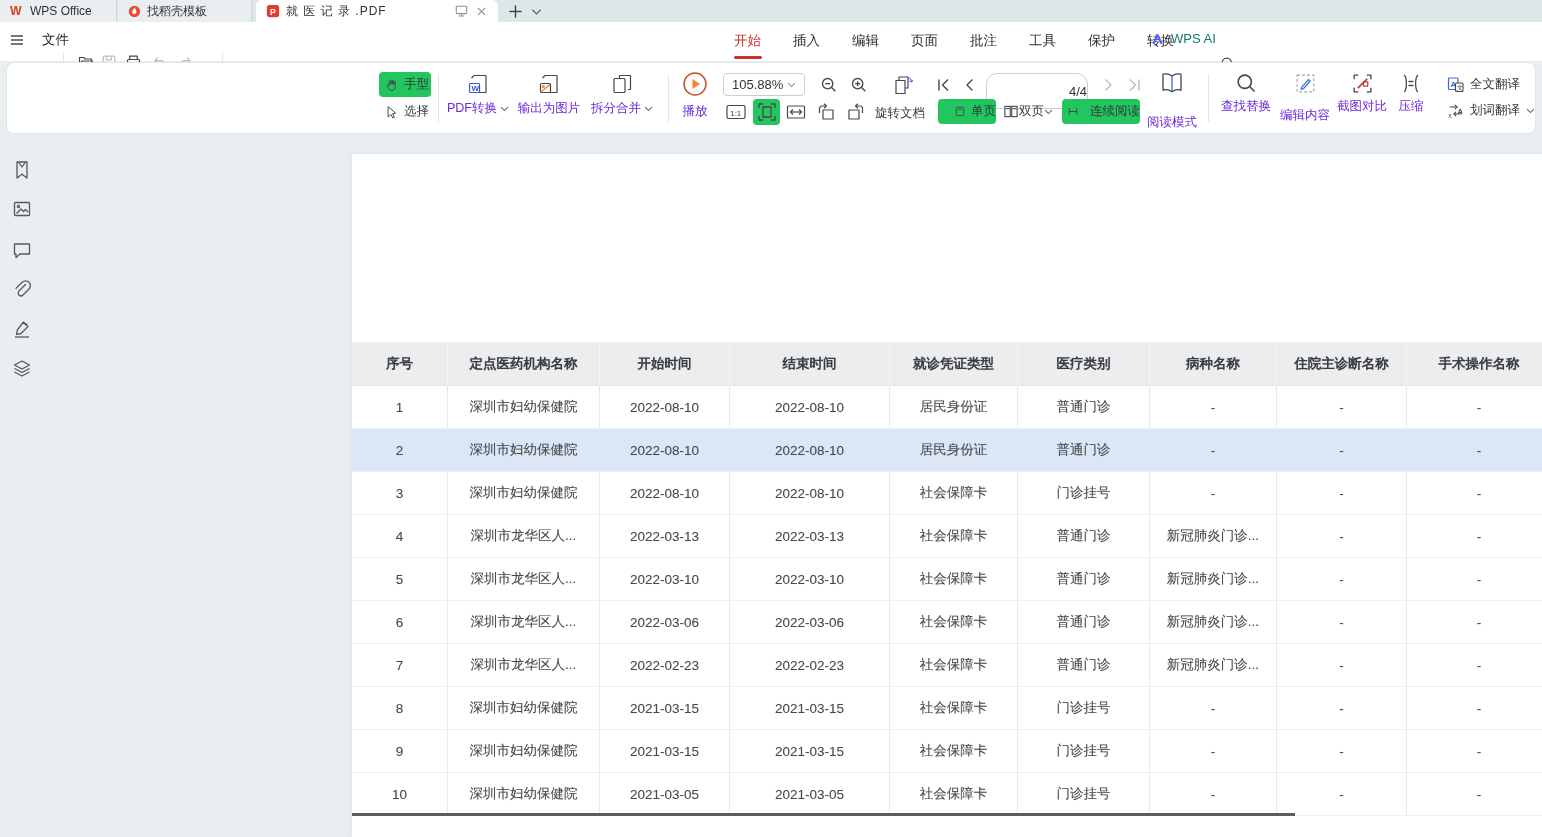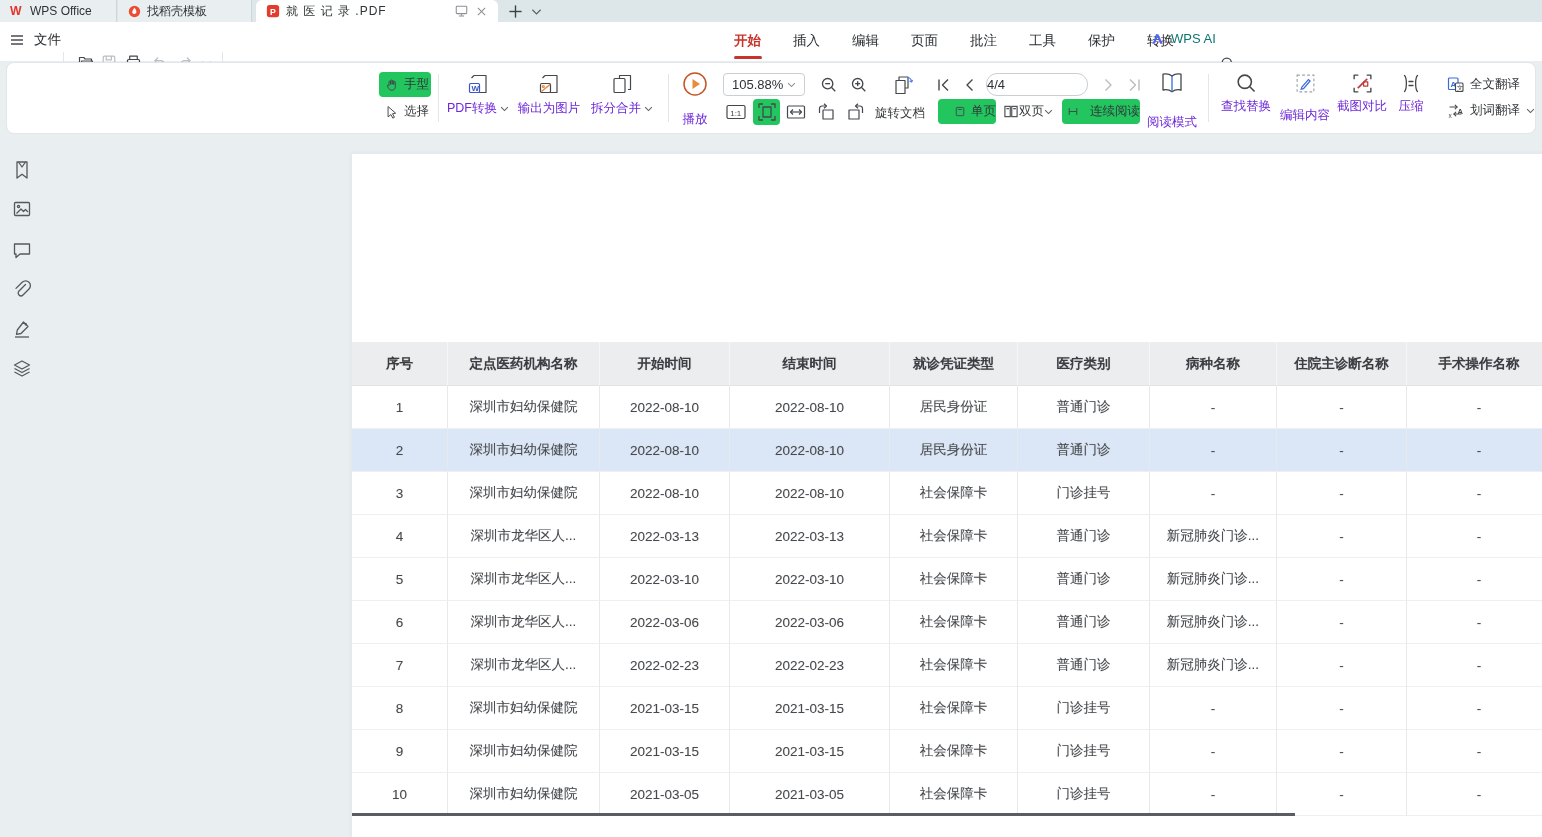--- a/index.html
+++ b/index.html
@@ -16,21 +16,21 @@
   
   .tabbar{left:0;top:0;width:1542px;height:22px;background:#dde7ea}
   .wtab{height:22px;display:flex;align-items:center;gap:6px;padding:0 10px;box-sizing:border-box;
         font-size:12px;color:#2f3336;border-right:1px solid #cdd7db;background:rgba(255,255,255,.35)}
   .wtab.doc{background:#ffffff;border-right:none;border-radius:6px 6px 0 0;justify-content:flex-start}
   .doc-title{letter-spacing:1px;white-space:nowrap}
 
   
   .menubar{left:0;top:22px;width:1542px;height:39px;background:#ffffff}
   .mtab{font-size:13.5px;color:#2a2d30;cursor:default;position:relative;padding:2px 1px}
-  .mtab.active{color:#c8332b;font-weight:700}
+  .mtab.active{color:#c8332b;font-weight:400}
   .mtab.active .munderline{position:absolute;left:50%;transform:translateX(-50%);bottom:-7px;width:28px;height:3px;border-radius:2px;background:#c8332b}
   .vdiv{width:1px;background:#e3e7e9}
 
   
   .toolbar{left:6px;top:62px;width:1530px;height:72px;background:#fff;border:1px solid #e2e6e8;border-radius:8px;box-sizing:border-box}
   .tool-lbl{font-size:12.5px;color:#33373a;white-space:nowrap}
   .bigbtn-lbl{font-size:12.5px;color:#6d28d9;white-space:nowrap;text-align:center}
   .activebg{background:#22c55e;border-radius:4px}
   .pillbox{border:1px solid #c9cfd3;border-radius:4px;background:#fff;box-sizing:border-box}
 
@@ -86,21 +86,21 @@
   <svg class="abs" style="left:508px;top:4px" width="15" height="15" viewBox="0 0 16 16" stroke="#3c4043" stroke-width="1.5">
       <line x1="8" y1="1.5" x2="8" y2="14.5"></line>
       <line x1="1.5" y1="8" x2="14.5" y2="8"></line>
     </svg>
   <svg class="abs" style="left:531px;top:8px" width="11" height="8" viewBox="0 0 12 8" fill="none" stroke="#5c6165" stroke-width="1.3">
       <polyline points="1.5,1.5 6,6 10.5,1.5"></polyline>
     </svg>
 </div>
 
 <div class="menubar abs">
-  <div class="flex abs" style="left:10px;top:9px;gap:10px">
+  <div class="flex abs" style="left:10px;top:9px;gap:18px">
     <svg width="14" height="12" viewBox="0 0 14 12" stroke="#3c4043" stroke-width="1.4">
         <line x1="1" y1="2" x2="13" y2="2"></line>
         <line x1="1" y1="6" x2="13" y2="6"></line>
         <line x1="1" y1="10" x2="13" y2="10"></line>
       </svg>
     <span style="font-size:13.5px;color:#2a2d30">文件</span>
   </div>
   <div class="vdiv abs" style="left:63px;top:30px;height:20px"></div>
 
   <svg class="abs" style="left:77px;top:32px" width="17" height="16" viewBox="0 0 16 16" fill="none" stroke="#44484c" stroke-width="1.2" stroke-linejoin="round">
@@ -213,21 +213,21 @@
       </svg>
   </div>
 </div>
 <div class="vdiv abs" style="left:668px;top:74px;height:48px"></div>
 
 <div class="abs" style="left:676px;top:71px;width:38px;text-align:center">
   <svg width="26" height="26" viewBox="0 0 26 26" style="margin:0 auto">
       <circle cx="13" cy="13" r="11" fill="none" stroke="#c4572a" stroke-width="1.5"></circle>
       <polygon points="10.5,8 18,13 10.5,18" fill="#ea8a3c"></polygon>
     </svg>
-  <div class="bigbtn-lbl" style="margin-top:14px">播放</div>
+  <div class="bigbtn-lbl" style="margin-top:6px">播放</div>
 </div>
 
 <div class="pillbox flex abs" style="left:723px;top:73px;width:82px;height:23px;padding:0 8px;justify-content:space-between">
   <span style="font-size:13px;color:#2f3336">105.88%</span>
   <svg width="9" height="6" viewBox="0 0 12 8" fill="none" stroke="#8a9094" stroke-width="1.4">
       <polyline points="1.5,1.5 6,6 10.5,1.5"></polyline>
     </svg>
 </div>
 <svg class="abs" style="left:820px;top:76px" width="18" height="18" viewBox="0 0 16 16" fill="none" stroke="#44484c" stroke-width="1.2">
     <circle cx="6.8" cy="6.8" r="4.6"></circle>
@@ -247,21 +247,21 @@
     <polyline points="17.6,8 19.6,8.9 20.6,6.9" stroke="#4a7df5"></polyline>
   </svg>
 
 <svg class="abs" style="left:936px;top:77px" width="16" height="16" viewBox="0 0 16 16" fill="none" stroke="#44484c" stroke-width="1.4" stroke-linejoin="round">
     <line x1="3" y1="2.5" x2="3" y2="13.5"></line>
     <polyline points="12,2.5 6.5,8 12,13.5"></polyline>
   </svg>
 <svg class="abs" style="left:962px;top:77px" width="16" height="16" viewBox="0 0 16 16" fill="none" stroke="#44484c" stroke-width="1.4" stroke-linejoin="round">
     <polyline points="10.5,2.5 5,8 10.5,13.5"></polyline>
   </svg>
-<div class="pillbox flex abs" style="left:986px;top:73px;width:102px;height:23px;justify-content:flex-start;border-radius:11px">
+<div class="pillbox flex abs" style="left:986px;top:73px;width:102px;height:36px;justify-content:flex-end;border-radius:11px">
   <span style="font-size:13px;color:#2f3336">4/4</span>
 </div>
 <svg class="abs" style="left:1100px;top:77px" width="16" height="16" viewBox="0 0 16 16" fill="none" stroke="#b7bcc0" stroke-width="1.4" stroke-linejoin="round">
     <polyline points="5.5,2.5 11,8 5.5,13.5"></polyline>
   </svg>
 <svg class="abs" style="left:1126px;top:77px" width="16" height="16" viewBox="0 0 16 16" fill="none" stroke="#b7bcc0" stroke-width="1.4" stroke-linejoin="round">
     <line x1="13" y1="2.5" x2="13" y2="13.5"></line>
     <polyline points="4,2.5 9.5,8 4,13.5"></polyline>
   </svg>
 

